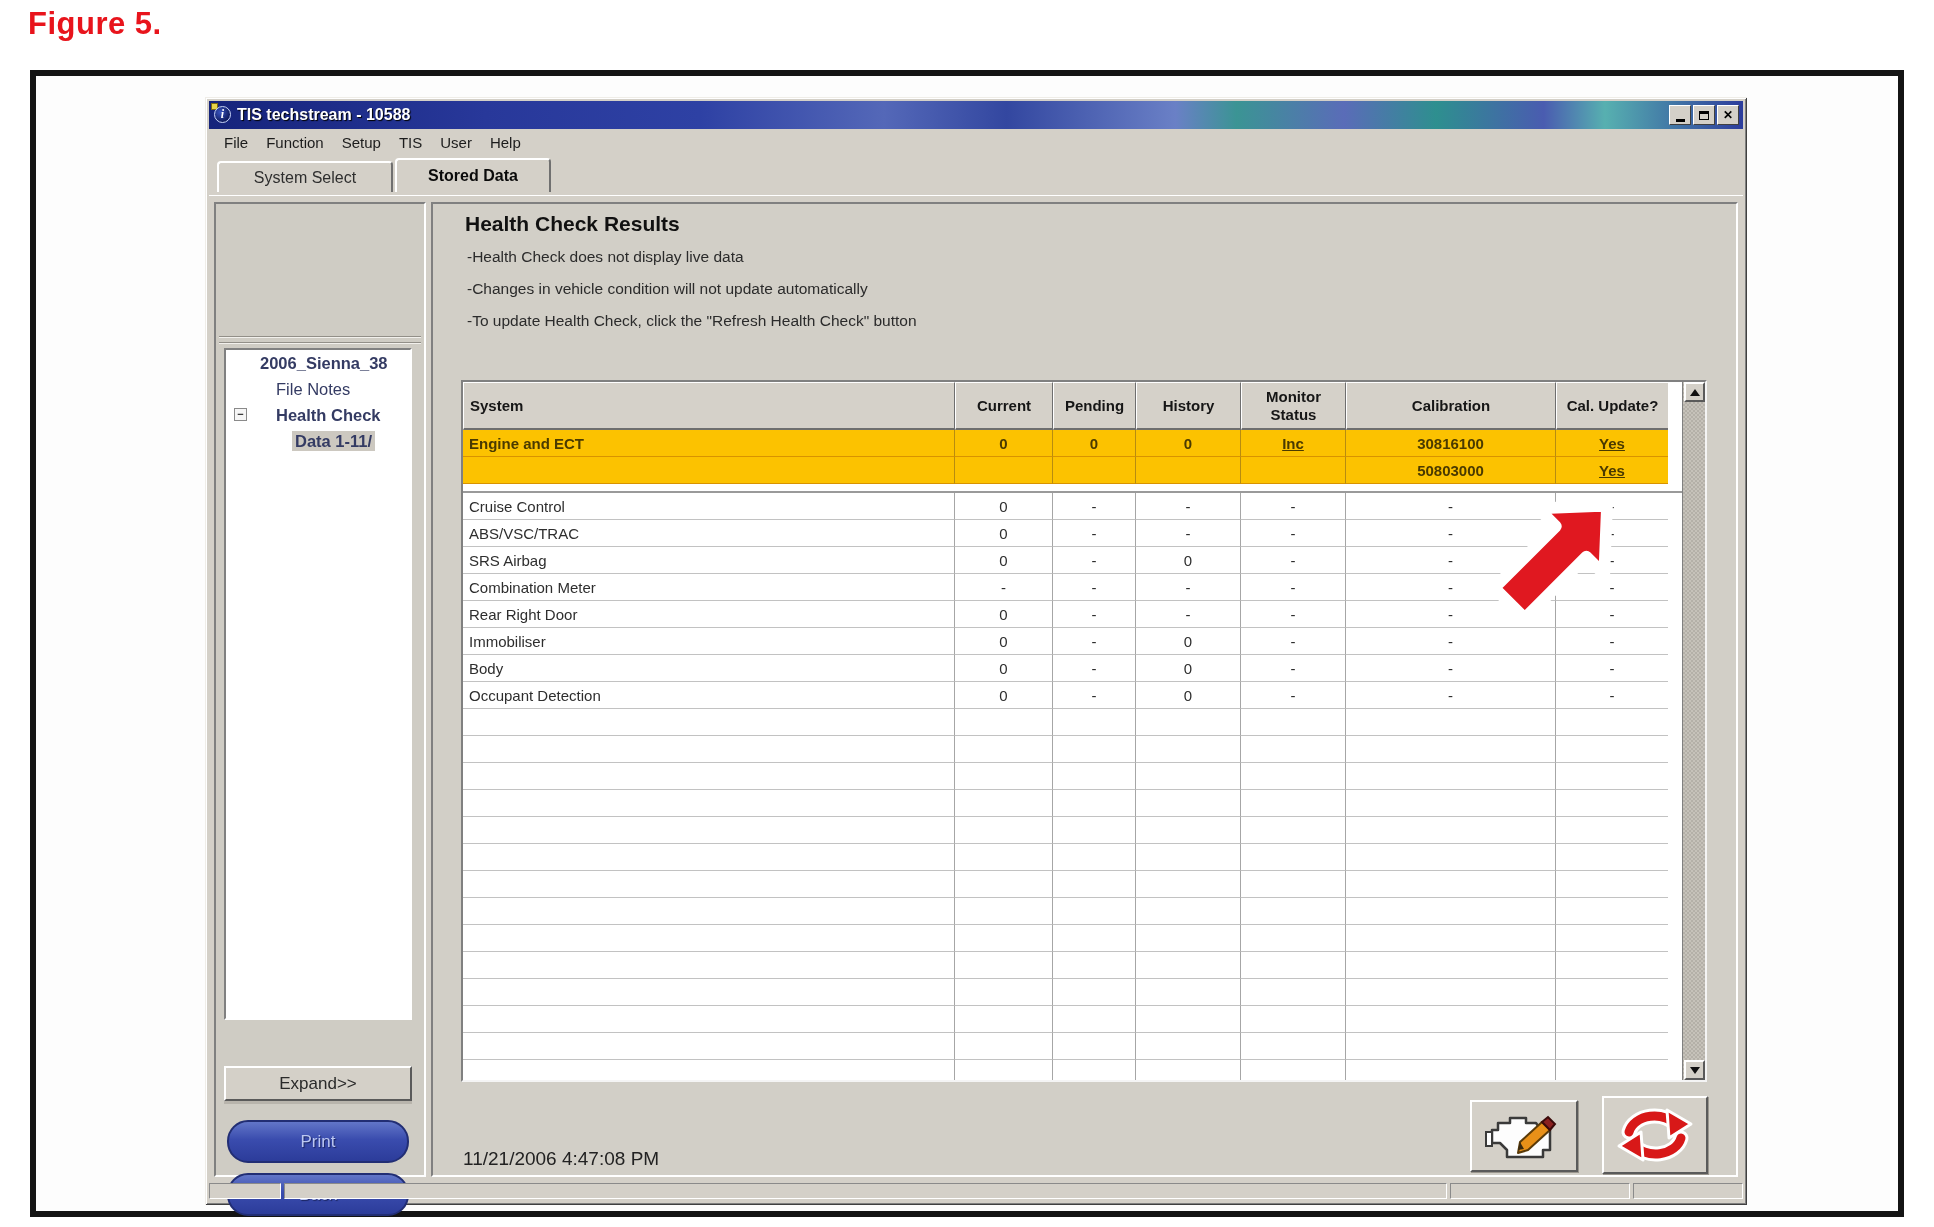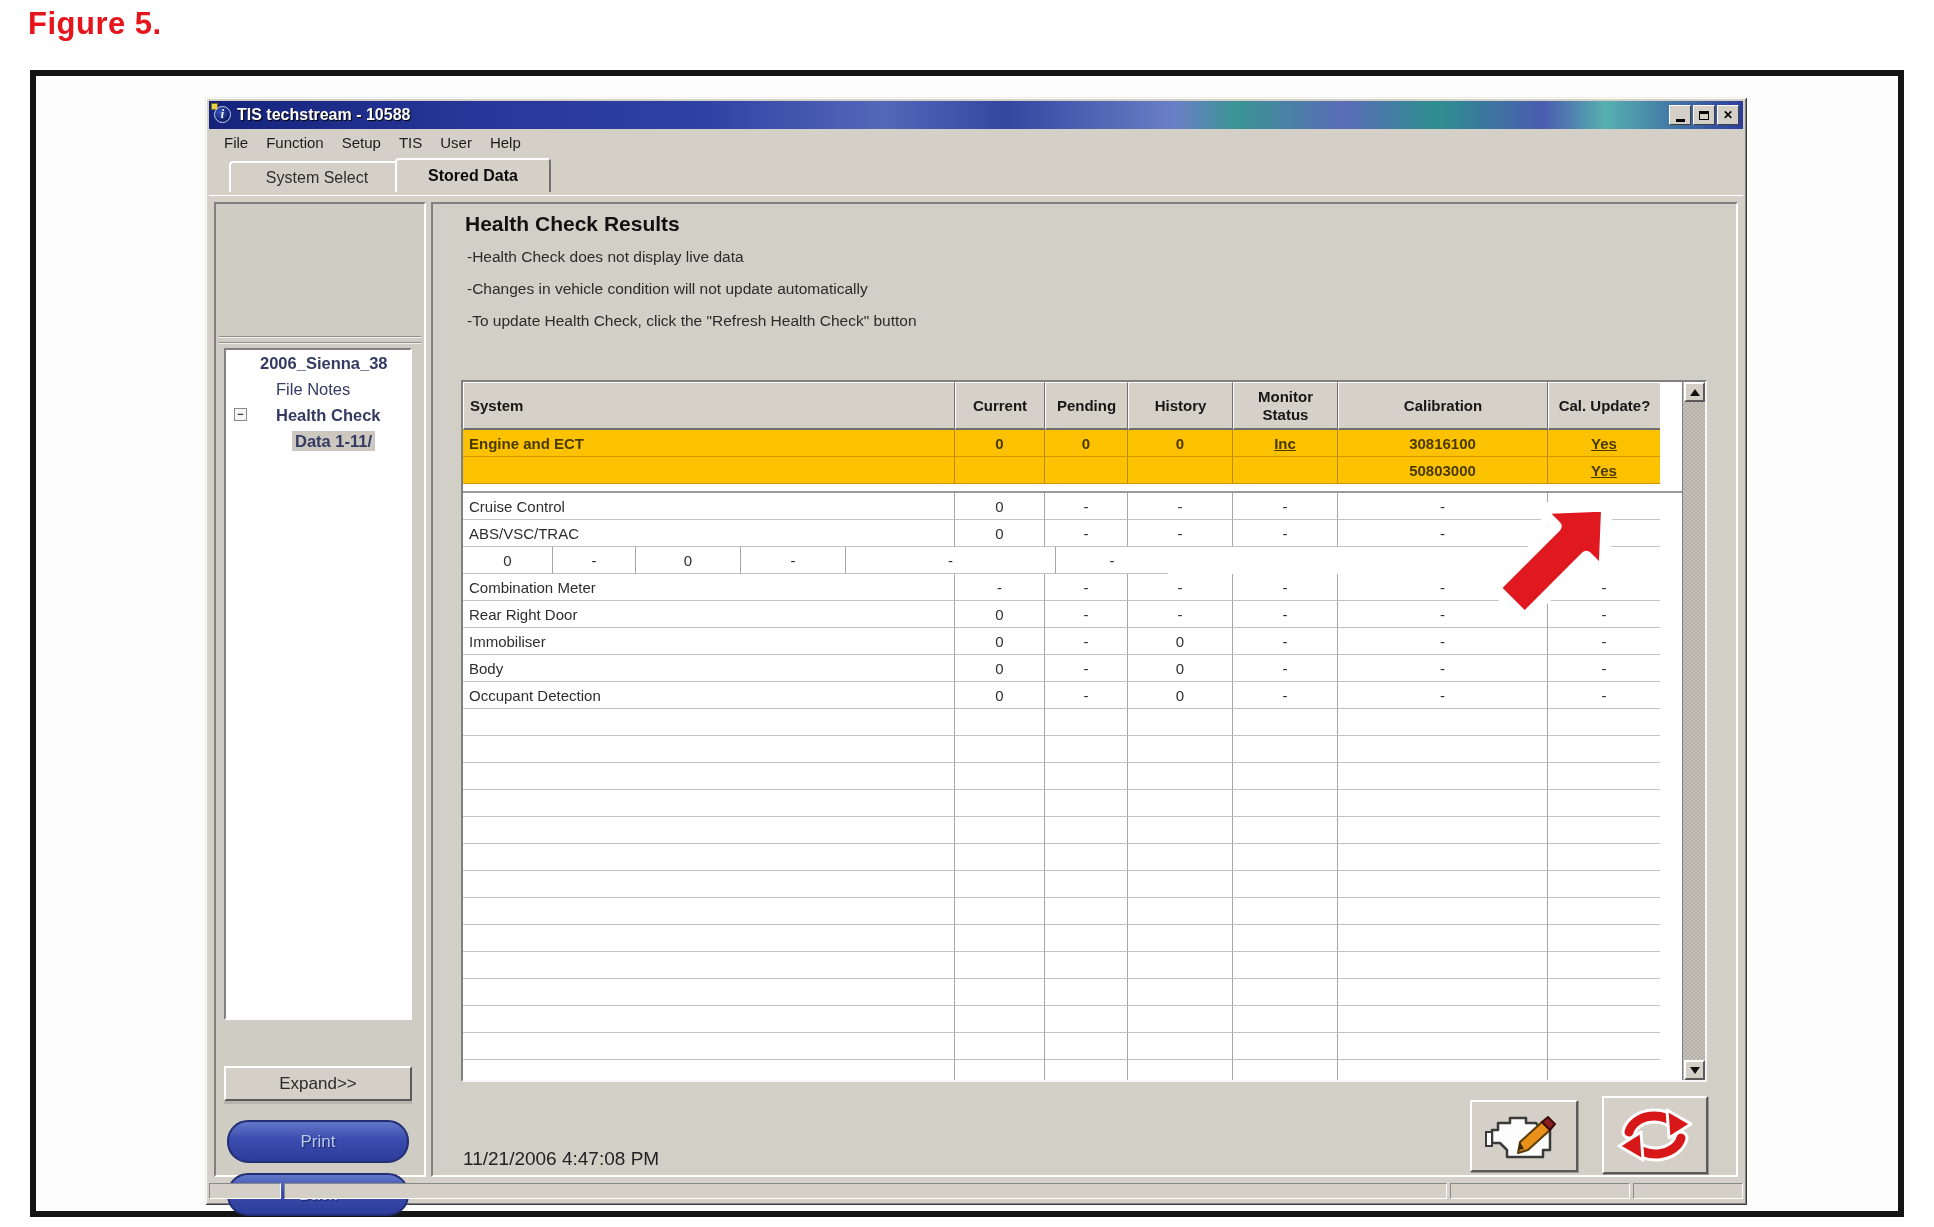--- a/index.html
+++ b/index.html
@@ -94,21 +94,21 @@
   #grid { position:absolute; left:0; top:0; right:23px; bottom:0; overflow:hidden; }
   .thead { display:flex; height:48px; }
   .hcell { background:#d5d1c9; font-weight:bold; font-size:15px; color:#161616; text-align:center;
            display:flex; align-items:center; justify-content:center; line-height:1.15;
            border-top:1px solid #fff; border-left:1px solid #fff;
            border-right:1px solid #6e6e6e; border-bottom:2px solid #6e6e6e; padding:0 4px; }
   .trow { display:flex; height:27px; }
   .tcell { font-size:15px; color:#2e2e2e; display:flex; align-items:center; justify-content:center;
            border-right:1px solid #a6a6a6; border-bottom:1px solid #c2c2c2; overflow:hidden; }
   .c0 { width:492px; justify-content:flex-start; padding-left:6px; }
-  .c1 { width:90px; } .c2 { width:83px; } .c3 { width:105px; } .c4 { width:105px; }
+  .c1 { width:98px; } .c2 { width:83px; } .c3 { width:105px; } .c4 { width:105px; }
   .c5 { width:210px; } .c6 { width:112px; border-right:none; }
   .trow.hl .tcell { background:var(--hl-color,#fcc200); border-bottom:1px solid #d89300;
                     border-right-color:#b78c10; font-weight:bold; color:#4a3a00; }
   .red-link { color:var(--alert-color,#e02218); font-weight:bold; text-decoration:underline; }
   .spacer-row { height:9px; background:#fff; border-bottom:2px solid #9a9a9a; }
 
   
   #vscroll { position:absolute; right:0; top:0; bottom:0; width:23px; background:#c6c2ba;
              background-image:linear-gradient(45deg,#b4b0a8 25%,transparent 25%,transparent 75%,#b4b0a8 75%),
                               linear-gradient(45deg,#b4b0a8 25%,transparent 25%,transparent 75%,#b4b0a8 75%);
@@ -165,21 +165,21 @@
     <div id="menubar">
         <div class="menu-item">File</div>
         <div class="menu-item">Function</div>
         <div class="menu-item">Setup</div>
         <div class="menu-item">TIS</div>
         <div class="menu-item">User</div>
         <div class="menu-item">Help</div>
       </div>
 
     <div id="tabrow">
-        <div class="tab" style="left: 8px; width: 176px; margin-left: 12px;">System Select</div>
+        <div class="tab" style="left: 8px; width: 176px;">System Select</div>
         <div class="tab active" style="left: 186px; width: 156px;">Stored Data</div>
       </div>
 
     <div id="content">
 
       <div id="sidebar">
         <div class="sidebar-sep" style="top:132px"></div>
         <div class="sidebar-sep" style="top:138px"></div>
         <div id="tree-box">
             <div class="tree-item b" style="padding-left: 34px;"><span class="lbl">2006_Sienna_38</span></div>
@@ -240,20 +240,21 @@
               <div class="trow">
                 <div class="tcell c0">ABS/VSC/TRAC</div>
                 <div class="tcell c1">0</div>
                 <div class="tcell c2">-</div>
                 <div class="tcell c3">-</div>
                 <div class="tcell c4">-</div>
                 <div class="tcell c5">-</div>
                 <div class="tcell c6">-</div>
               </div>
               <div class="trow">
+                <div class="tcell c0">SRS Airbag</div>
                 <div class="tcell c1">0</div>
                 <div class="tcell c2">-</div>
                 <div class="tcell c3">0</div>
                 <div class="tcell c4">-</div>
                 <div class="tcell c5">-</div>
                 <div class="tcell c6">-</div>
               </div>
               <div class="trow">
                 <div class="tcell c0">Combination Meter</div>
                 <div class="tcell c1">-</div>

